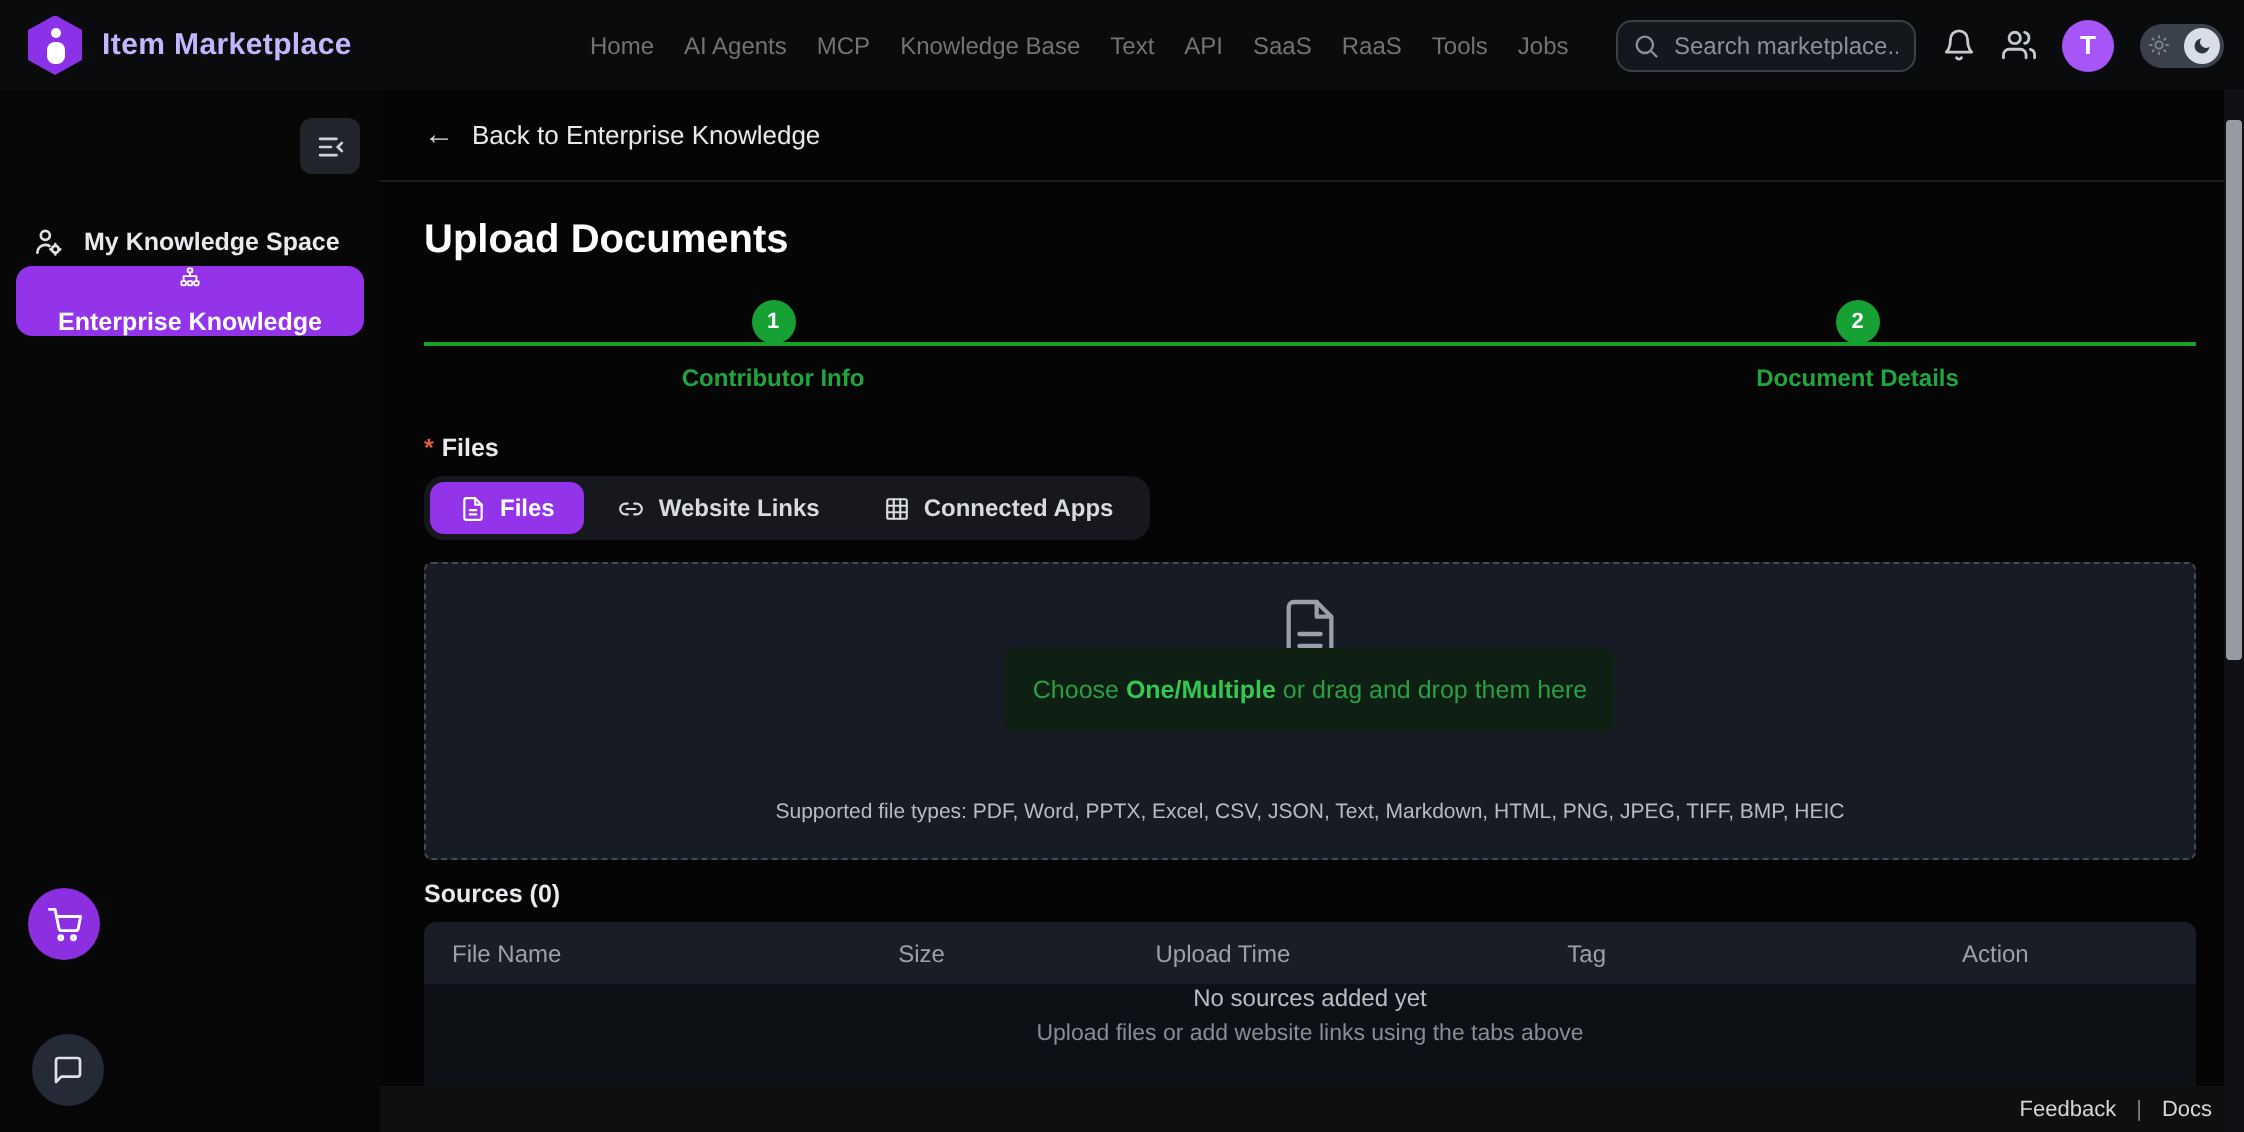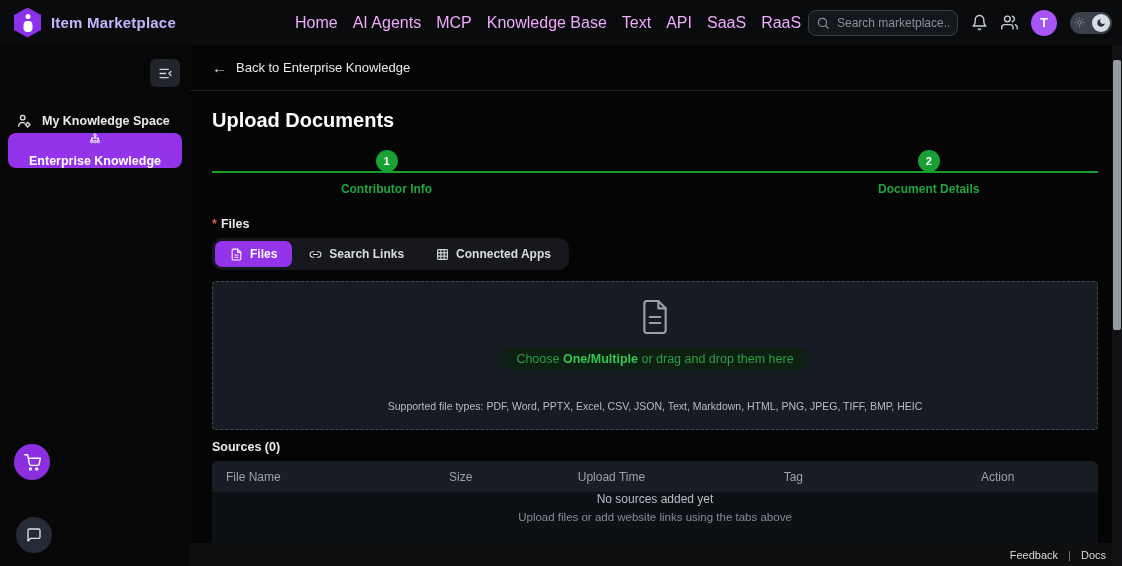--- a/index.html
+++ b/index.html
@@ -12,21 +12,21 @@
           display:flex;align-items:center;z-index:30;}
   .logo-wrap{display:flex;align-items:center;gap:10px;margin-left:14px;}
   .logo-hex{width:27px;height:30px;background:#8b31e8;position:relative;
             clip-path:polygon(50% 0%,100% 25%,100% 75%,50% 100%,0% 75%,0% 25%);}
   .logo-hex .dot{position:absolute;left:50%;top:6px;width:5px;height:5px;border-radius:50%;
                  background:#fff;transform:translateX(-50%);}
   .logo-hex .bod{position:absolute;left:50%;top:13px;width:9px;height:11px;border-radius:4px;
                  background:#fff;transform:translateX(-50%);}
   .brand{color:#c4b5fd;font-size:15px;font-weight:700;letter-spacing:.2px;}
   .nav-links{position:absolute;left:295px;display:flex;gap:15px;}
-  .nav-link{color:#f0abfc;font-size:16px;cursor:pointer;white-space:nowrap;}
+  .nav-link{color:#737373;font-size:12px;cursor:pointer;white-space:nowrap;}
   .nav-right{position:absolute;right:10px;display:flex;align-items:center;gap:13px;}
   .search-wrap{position:relative;width:150px;}
   .search-wrap svg{position:absolute;left:8px;top:6px;}
   .search-input{width:100%;height:26px;box-sizing:border-box;background:#14171c;
                 border:1px solid #3a4049;border-radius:8px;color:#e6e8ea;font-size:12px;
                 padding:0 8px 0 28px;outline:none;font-family:"Liberation Sans",sans-serif;}
   .search-input::placeholder{color:#8a9099;}
   .icon-btn{color:#c6cacf;cursor:pointer;}
   .avatar{width:26px;height:26px;border-radius:50%;background:#a855f7;color:#fff;
           font-size:13px;font-weight:700;display:flex;align-items:center;justify-content:center;cursor:pointer;}
@@ -67,22 +67,22 @@
 
   .tabs{position:absolute;top:193px;left:22px;height:32px;display:inline-flex;align-items:center;
         background:#17181d;border-radius:10px;padding:3px;box-sizing:border-box;gap:2px;}
   .tab{display:flex;align-items:center;gap:7px;padding:0 15px;height:26px;border-radius:7px;
        color:#d8dbdf;font-size:12px;font-weight:700;cursor:pointer;white-space:nowrap;}
   .tab.active{background:#9333ea;color:#fff;}
 
   .dropzone{position:absolute;top:236px;left:22px;right:24px;height:149px;background:#171b24;
             border:1px dashed #434a56;border-radius:4px;box-sizing:border-box;cursor:pointer;}
   .dz-icon{position:absolute;top:16px;left:50%;transform:translateX(-50%);}
-  .dz-choose{position:absolute;top:66px;left:50%;transform:translateX(-50%);background:#0d2013;
-             border-radius:6px;padding:4px 14px;font-size:12.5px;color:#2e9e44;white-space:nowrap;}
+  .dz-choose{position:absolute;top:42px;left:50%;transform:translateX(-50%);background:#0d2013;
+             border-radius:6px;padding:14px 14px;font-size:12.5px;color:#2e9e44;white-space:nowrap;}
   .dz-choose b{color:#35c653;font-weight:700;}
   .dz-tip{position:absolute;top:94px;left:0;right:0;text-align:center;color:#d6d9dd;font-size:12px;}
   .dz-supported{position:absolute;top:118px;left:0;right:0;text-align:center;color:#b7bbc2;font-size:10.5px;}
 
   .sources-title{position:absolute;top:395px;left:22px;color:#e8eaed;font-size:12.5px;font-weight:700;}
   .src-table{position:absolute;top:416px;left:22px;right:24px;}
   .src-head{display:grid;grid-template-columns:26% 15% 24% 23% 12%;align-items:center;height:31px;
             background:#181d26;border-radius:6px 6px 0 0;padding:0 14px;color:#9aa1ab;font-size:12px;}
   .src-body{background:#0d1015;height:54px;text-align:center;padding-top:0;box-sizing:border-box;
             overflow:hidden;}
@@ -224,21 +224,21 @@
           <path d="M9 13h6M9 17h6"></path>
         </svg>
       <span>Files</span>
     </div>
     <div class="tab">
       <svg width="13" height="13" viewBox="0 0 24 24" fill="none" stroke="currentColor" stroke-width="2" stroke-linecap="round">
           <path d="M15 7h2a5 5 0 0 1 0 10h-2"></path>
           <path d="M9 7H7a5 5 0 0 0 0 10h2"></path>
           <path d="M8 12h8"></path>
         </svg>
-      <span>Search Links</span>
+      <span>Website Links</span>
     </div>
     <div class="tab">
       <svg width="13" height="13" viewBox="0 0 24 24" fill="none" stroke="currentColor" stroke-width="2" stroke-linecap="round">
           <rect x="3" y="3" width="18" height="18" rx="1.5"></rect>
           <path d="M3 9h18M3 15h18M9 3v18M15 3v18"></path>
         </svg>
       <span>Connected Apps</span>
     </div>
   </div>
 

